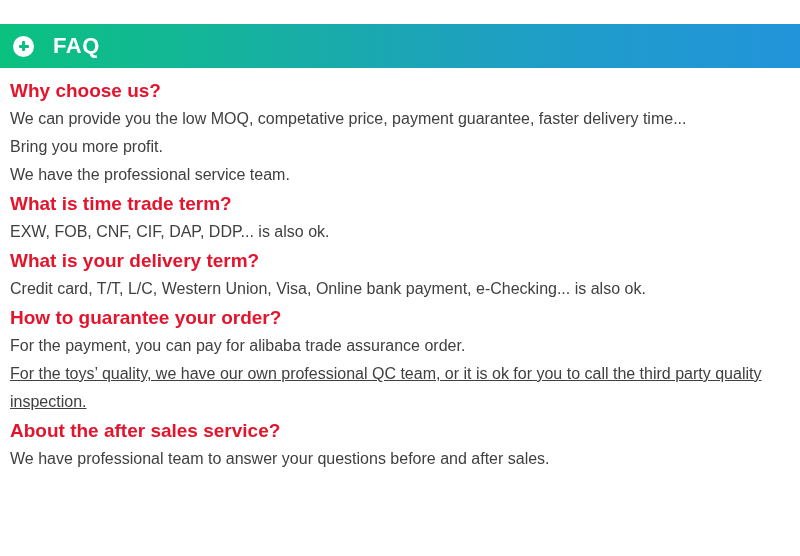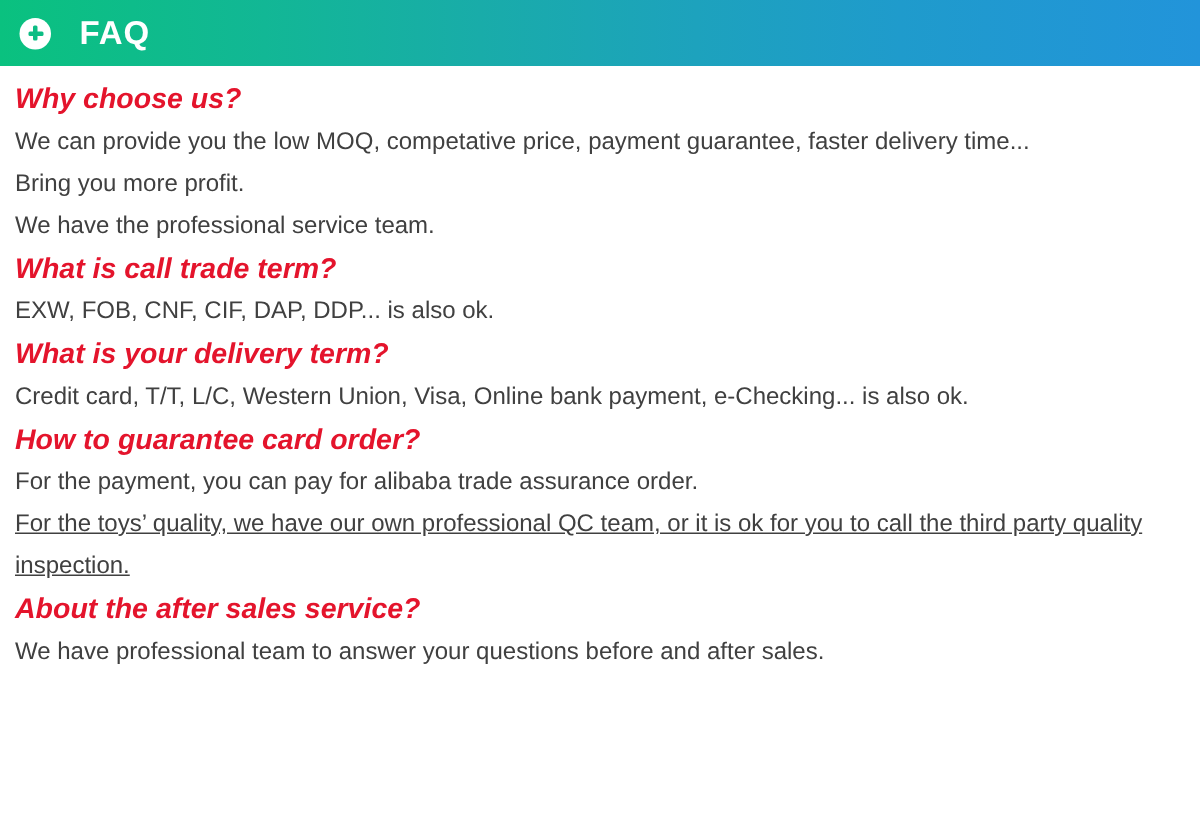--- a/index.html
+++ b/index.html
@@ -24,20 +24,21 @@
   
   .faq-header {
     position: relative;
     height: 44px;
     width: 100%;
     background: linear-gradient(90deg, #0ac17f 0%, #12b795 22%, #19ACA9 40%, #1da2bd 58%, #1f9bcc 75%, #2294da 100%);
     display: flex;
     align-items: center;
     padding-left: 13px;
     box-sizing: border-box;
+    margin-top: 24px;
   }
 
   .plus-icon {
     width: 21px;
     height: 21px;
     border-radius: 50%;
     background: #ffffff;
     position: relative;
     flex: 0 0 auto;
   }
@@ -75,21 +76,20 @@
     padding: 8px 10px 0 10px;
     box-sizing: border-box;
   }
 
   .qa-block {
     margin: 0;
   }
 
   .question {
     color: #e4142c;
-    font-style: italic;
     font-weight: bold;
     font-size: 19px;
     line-height: 29px;
     margin: 0;
     white-space: nowrap;
   }
 
   .answer {
     color: #404040;
     font-size: 16px;
@@ -117,31 +117,31 @@
   <div class="faq-body">
 
     <div class="qa-block">
       <p class="question">Why choose us?</p>
       <p class="answer">We can provide you the low MOQ, competative price, payment guarantee, faster delivery time...</p>
       <p class="answer">Bring you more profit.</p>
       <p class="answer">We have the professional service team.</p>
     </div>
 
     <div class="qa-block">
-      <p class="question">What is call trade term?</p>
+      <p class="question">What is time trade term?</p>
       <p class="answer">EXW, FOB, CNF, CIF, DAP, DDP... is also ok.</p>
     </div>
 
     <div class="qa-block">
       <p class="question">What is your delivery term?</p>
       <p class="answer">Credit card, T/T, L/C, Western Union, Visa, Online bank payment, e-Checking... is also ok.</p>
     </div>
 
     <div class="qa-block">
-      <p class="question">How to guarantee card order?</p>
+      <p class="question">How to guarantee your order?</p>
       <p class="answer">For the payment, you can pay for alibaba trade assurance order.</p>
       <p class="answer wrap">For the toys’ quality, we have our own professional QC team, or it is ok for you to call the third party quality inspection.</p>
     </div>
 
     <div class="qa-block">
     </div>
 
     <div class="qa-block">
       <p class="question">About the after sales service?</p>
       <p class="answer">We have professional team to answer your questions before and after sales.</p>

